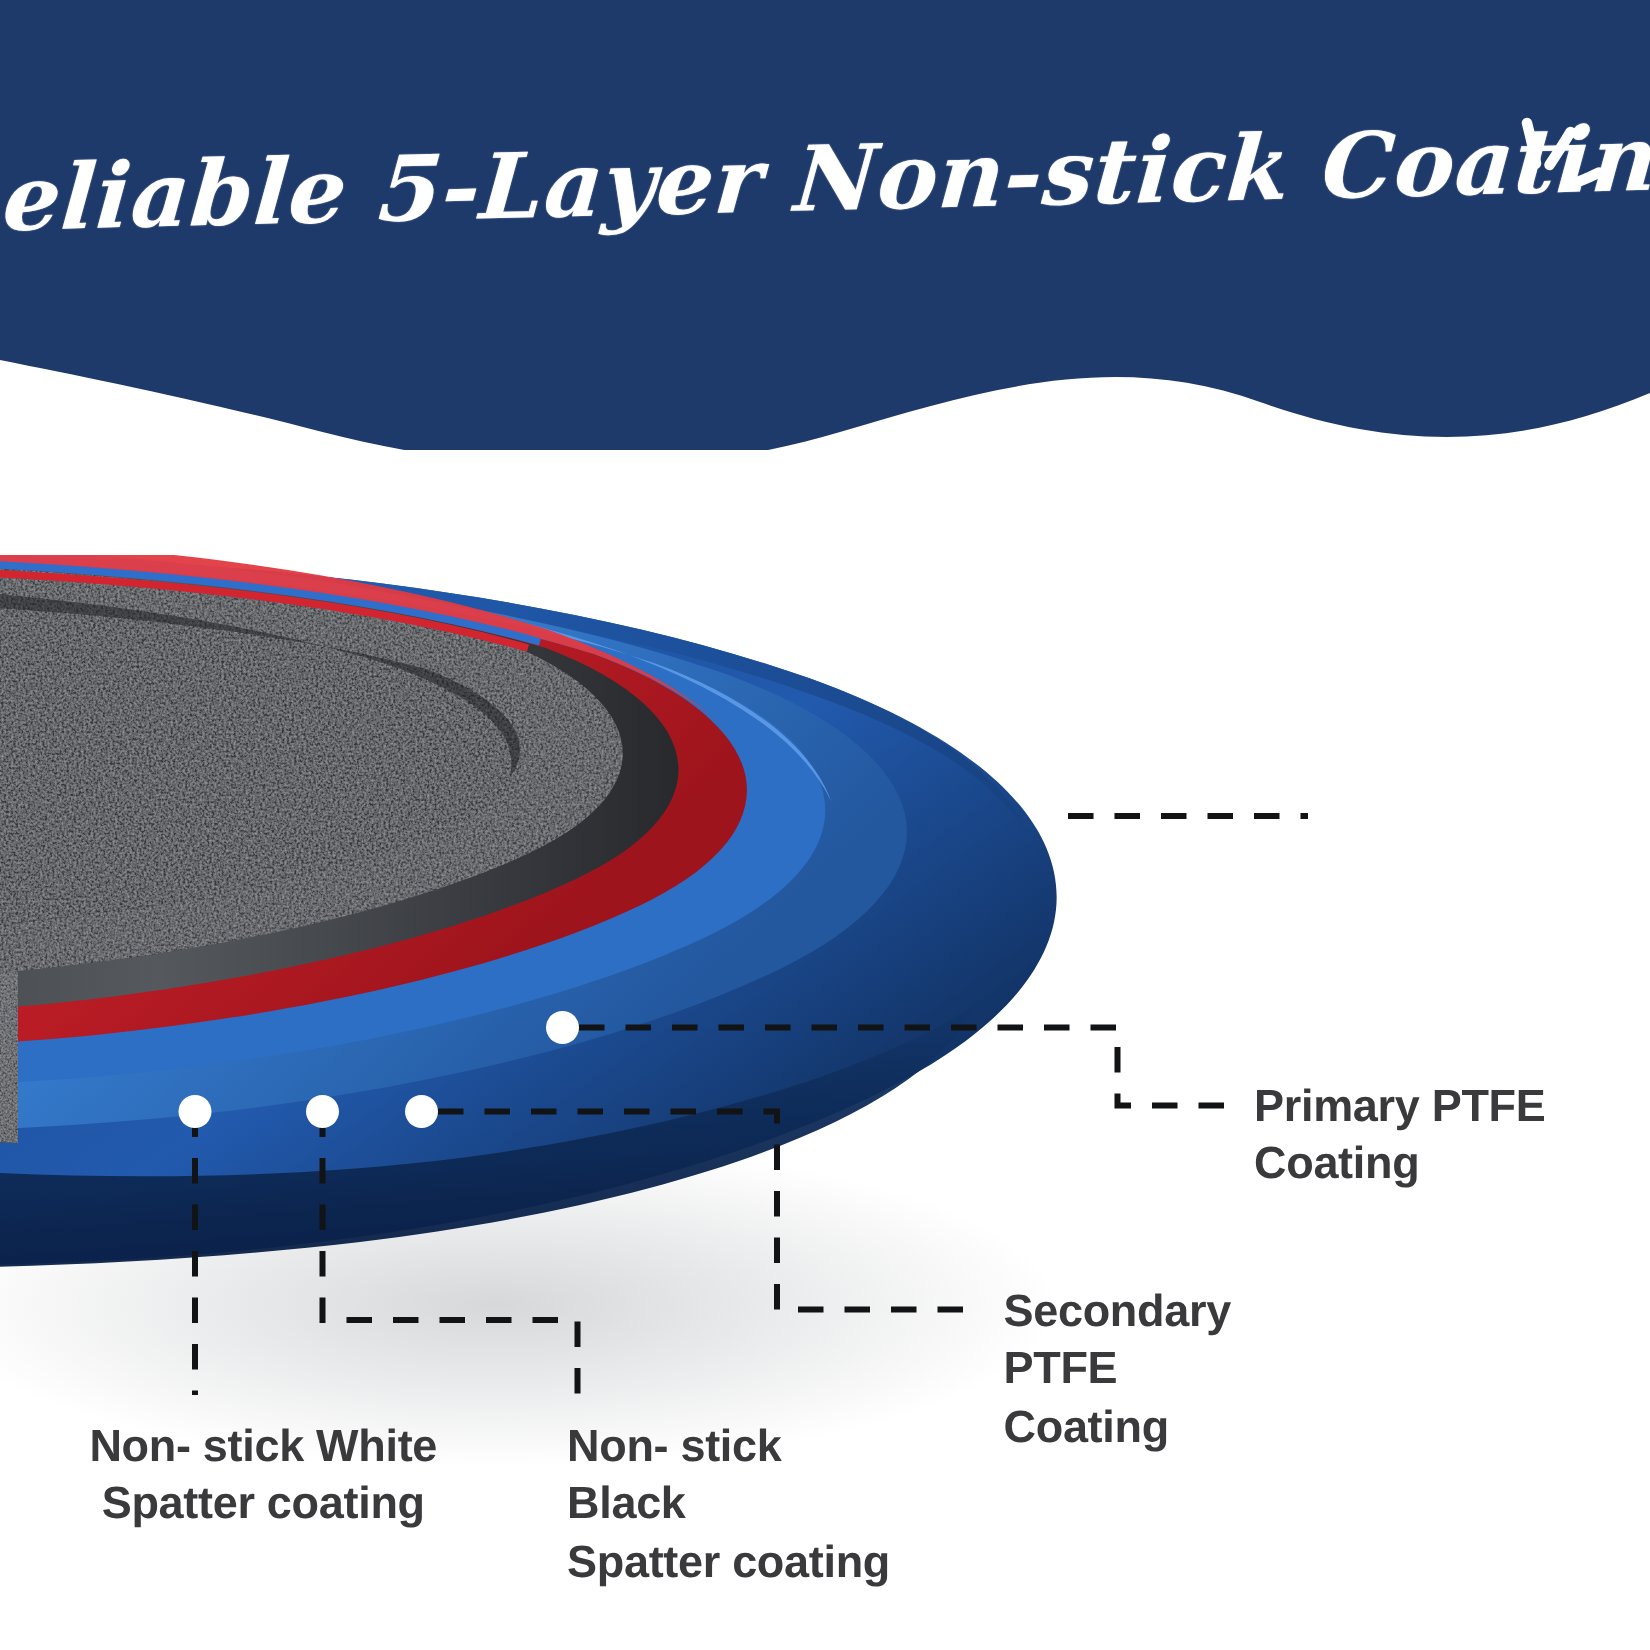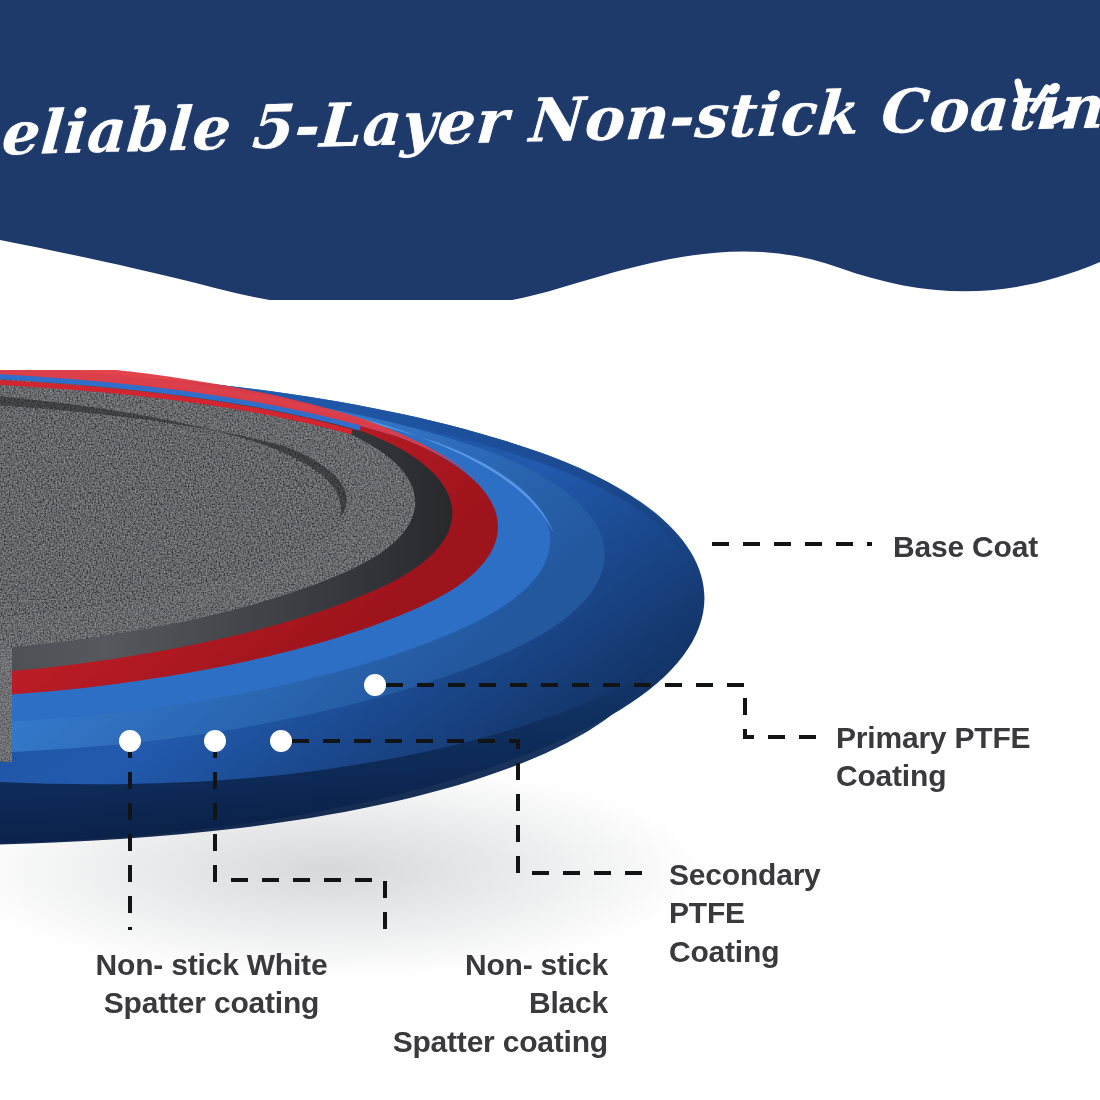--- a/index.html
+++ b/index.html
@@ -57,22 +57,22 @@
     font-family:"Liberation Sans", sans-serif;
     font-weight:bold;
     font-size:30px;
     line-height:1.28;
     letter-spacing:-0.2px;
     white-space:pre-line;
   }
   .lbl-base{left:893px;top:528px;}
   .lbl-primary{left:836px;top:719px;text-align:left;width:230px;}
   .lbl-secondary{left:669px;top:856px;width:235px;}
-  .lbl-white{left:58px;top:946px;text-align:center;width:235px;margin-left:36px;}
-  .lbl-black{left:378px;top:946px;text-align:right;width:230px;}
+  .lbl-white{left:58px;top:946px;text-align:center;width:235px;}
+  .lbl-black{left:378px;top:946px;text-align:left;width:230px;}
 </style>
 </head>
 <body>
 
 <div id="stage">
 
   <div class="banner">
     <svg viewBox="0 0 1100 300" preserveAspectRatio="none">
       <path d="M0,0 H1100 V262 C1010,300 930,300 840,268 C745,234 660,258 560,288 C455,320 330,318 215,288 C130,266 60,252 0,240 Z" fill="#1E3A6B"></path>
     </svg>
@@ -218,21 +218,20 @@
 
     <path d="M130,741 V930"></path>
 
     <circle cx="700" cy="544" r="11"></circle>
     <circle cx="375" cy="685" r="11"></circle>
     <circle cx="281" cy="741" r="11"></circle>
     <circle cx="215" cy="741" r="11"></circle>
     <circle cx="130" cy="741" r="11"></circle>
   </svg>
 
-  <div class="label lbl-base">Base Coat</div>
   <div class="label lbl-primary">Primary PTFE
 Coating</div>
   <div class="label lbl-secondary">Secondary PTFE
 Coating</div>
   <div class="label lbl-white">Non- stick White
 Spatter coating</div>
   <div class="label lbl-black">Non- stick Black
 Spatter coating</div>
 
 </div>

